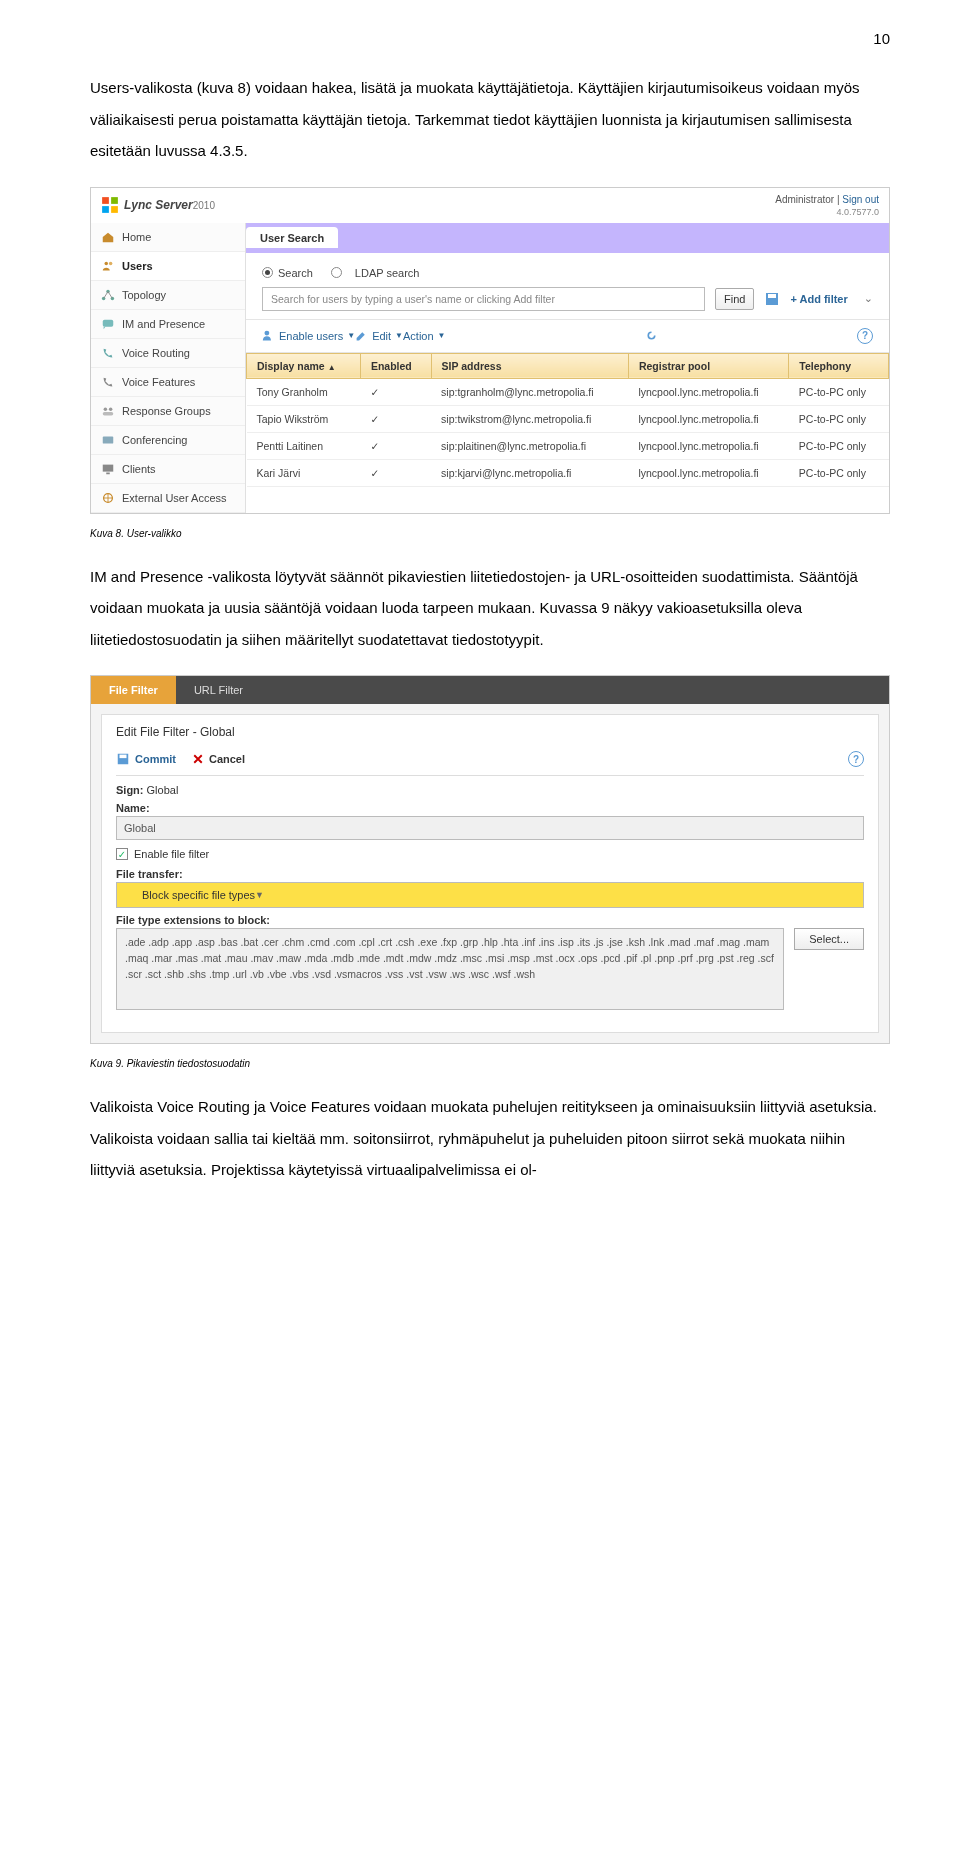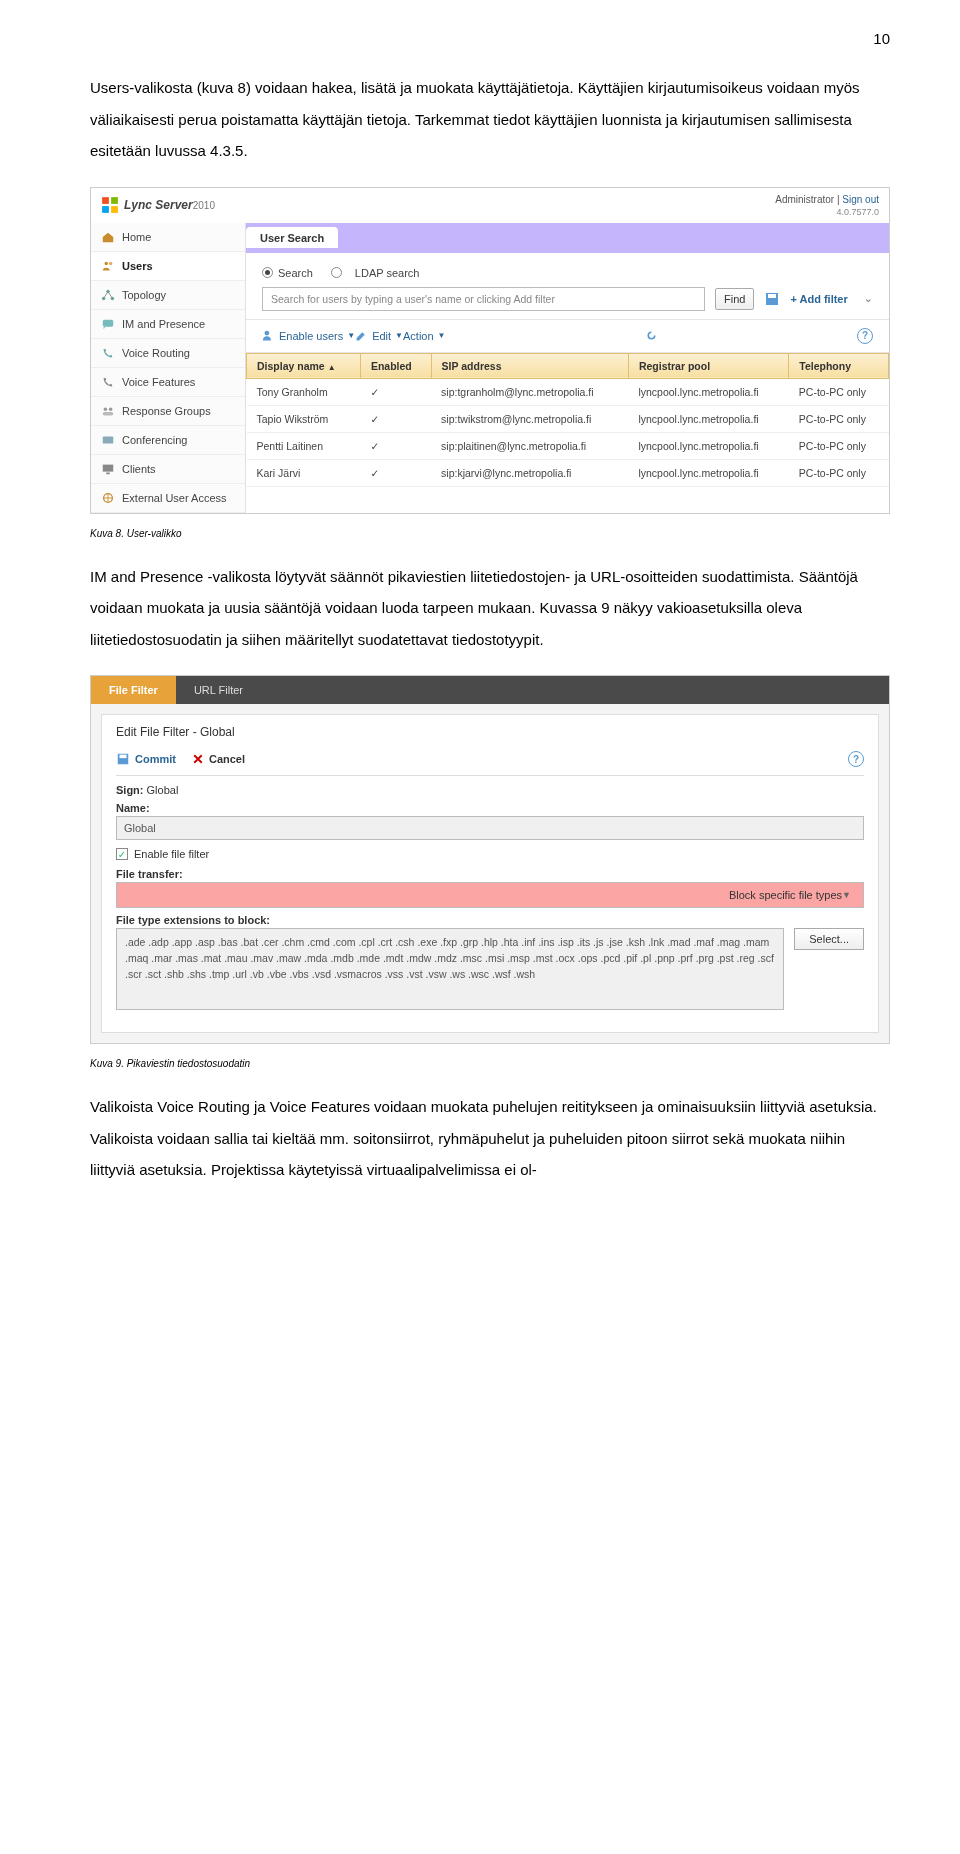--- a/index.html
+++ b/index.html
@@ -93,22 +93,22 @@
   .ff-act { display:flex; align-items:center; gap:5px; font-size:11px; font-weight:bold; }
   .ff-commit { color:#2a6496; }
   .ff-cancel { color:#333; }
   .ff-help { margin-left:auto; width:16px; height:16px; border-radius:50%; border:1px solid #5b9bd5; color:#5b9bd5; display:flex; align-items:center; justify-content:center; font-size:10px; font-weight:bold;}
   .ff-row { margin:6px 0; font-size:11px; color:#333; }
   .ff-row label { font-weight:bold; display:block; margin-bottom:2px; }
   .ff-input { width:100%; border:1px solid #bbb; background:#f0f0f0; padding:5px 7px; font-size:11px; color:#555; }
   .ff-check { display:flex; align-items:center; gap:6px; font-size:11px; color:#333; margin:8px 0; }
   .ff-checkbox { width:12px; height:12px; border:1px solid #888; background:#fff; display:flex; align-items:center; justify-content:center; font-size:10px; color:#2b6; }
   .ff-select {
-    border:1px solid #bbb; background:#fca5a5; padding:6px 12px; font-size:11px;
-    display:flex; justify-content:flex-end; align-items:center;
+    border:1px solid #bbb; background:#fde047; padding:6px 25px; font-size:11px;
+    display:flex; justify-content:flex-start; align-items:center;
   }
   .ff-ext-row { display:flex; gap:10px; align-items:flex-start; }
   .ff-extbox {
     border:1px solid #bbb; background:#f0f0f0; padding:6px 8px;
     font-size:10.5px; color:#555; line-height:1.5; flex:1; height:82px; overflow:hidden;
   }
   .ff-selbtn { border:1px solid #aaa; background:linear-gradient(#fff,#eee); padding:4px 14px; font-size:11px; }
 </style>
 </head>
 <body>

